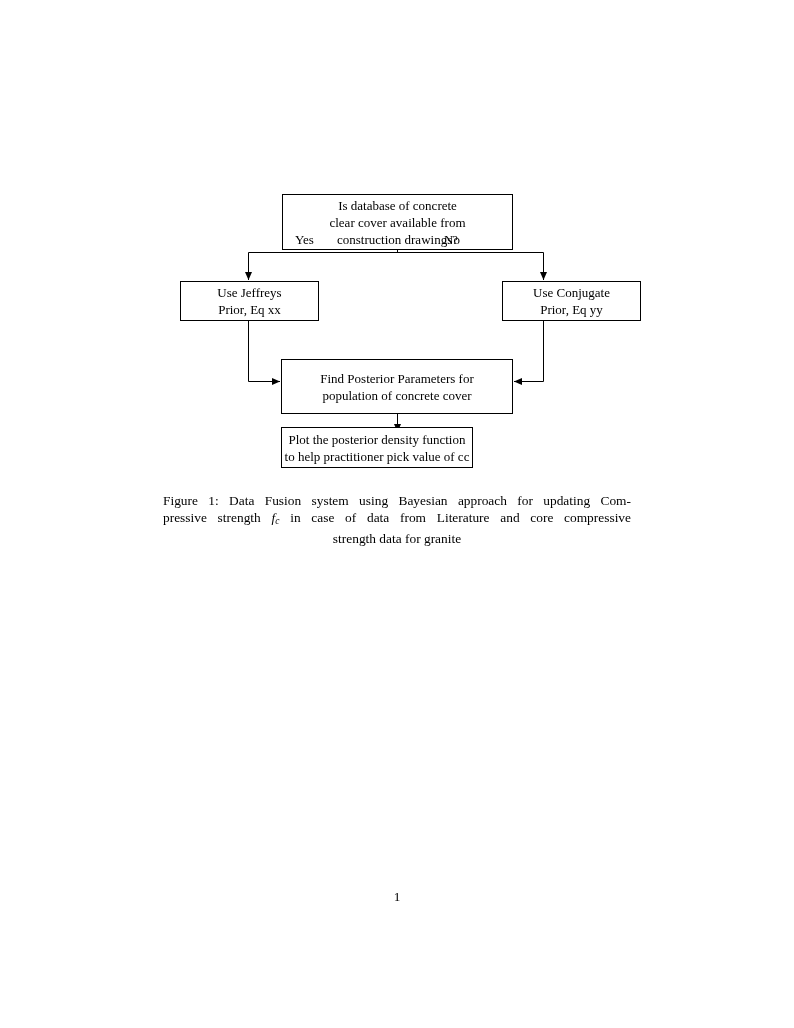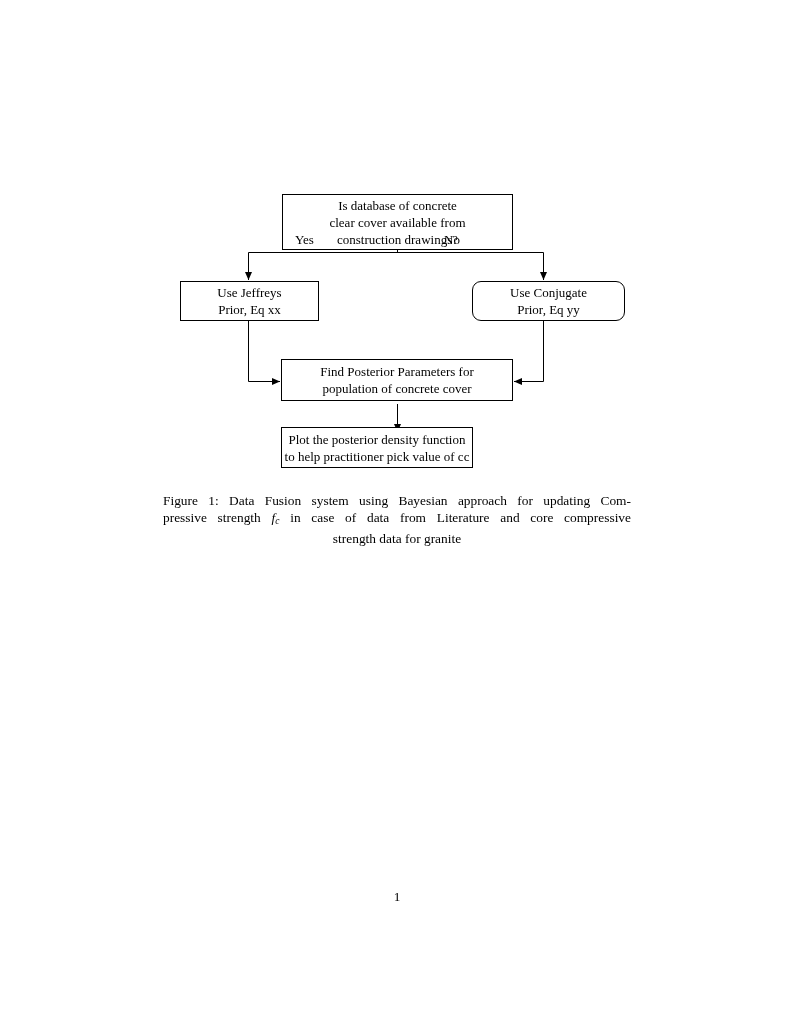--- a/index.html
+++ b/index.html
@@ -31,22 +31,22 @@
     background: #ffffff;
     display: flex;
     align-items: center;
     justify-content: center;
     text-align: center;
     font-size: 13px;
     line-height: 17px;
   }
   .fc-box-top    { left: 282px; top: 170px; width: 231px; height: 56px; margin-top: 24px; }
   .fc-box-left   { left: 180px; top: 281px; width: 139px; height: 40px; }
-  .fc-box-right  { left: 472px; top: 281px; width: 153px; height: 40px; border-radius: 9px; }
-  .fc-box-mid    { left: 281px; top: 359px; width: 232px; height: 42px; }
+  .fc-box-right  { left: 502px; top: 281px; width: 139px; height: 40px; }
+  .fc-box-mid    { left: 281px; top: 359px; width: 232px; height: 55px; }
   .fc-box-bottom { left: 281px; top: 427px; width: 192px; height: 41px; }
   .edge-label {
     position: absolute;
     width: 60px;
     text-align: left;
     font-size: 13px;
     line-height: 16px;
   }
   .edge-label-yes { left: 295px; top: 232px; }
   .edge-label-no  { left: 444px; top: 232px; }

